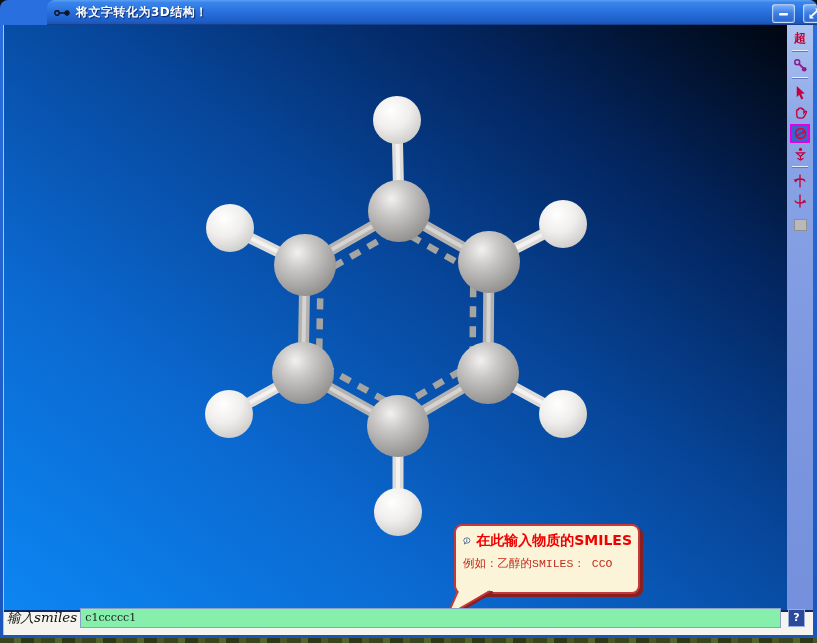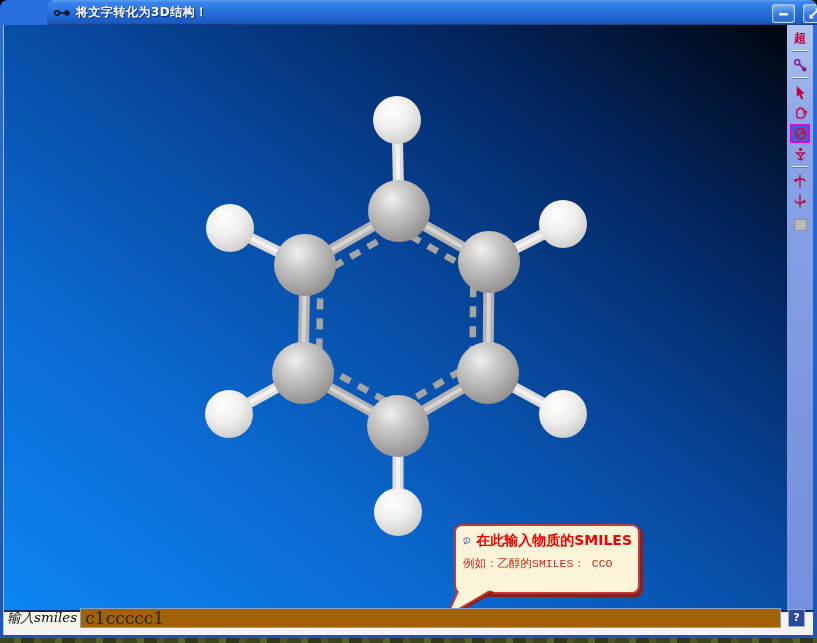--- a/index.html
+++ b/index.html
@@ -40,22 +40,22 @@
   .tb-btn.selected{border:2px solid #E400E4;background:#3E63C8;width:20px;height:19px;box-sizing:border-box;margin-top:3px;}
   .tb-sep{width:16px;height:1px;background:#e9effb;box-shadow:0 1px 0 #5f7ac0;margin:3px 0;}
   .tb-glyph{color:#C00030;font-weight:bold;font-size:12px;line-height:12px;}
   .tb-swatch{width:11px;height:10px;background:#b9b9b9;border:1px solid #8f8f8f;margin-top:9px;}
   
   .input-bar{position:absolute;left:4px;top:610px;width:809px;height:25px;background:#f5f4ef;
     border-top:2px solid #0a2a6a;display:flex;align-items:center;box-sizing:border-box;
     padding:0 8px 12px 3px;}
   .smiles-label{font-family:"DejaVu Serif",serif;font-style:italic;font-size:13.5px;color:#111;
     white-space:nowrap;flex:none;}
-  .smiles-input{flex:1;height:18px;margin-left:3px;border:1px solid #86a0c8;background:#a16207;
-    font-family:"DejaVu Serif",serif;font-size:17px;color:#222;padding:0 0 0 4px;outline:none;}
+  .smiles-input{flex:1;height:18px;margin-left:3px;border:1px solid #86a0c8;background:#86efac;
+    font-family:"DejaVu Serif",serif;font-size:11px;color:#222;padding:0 0 0 4px;outline:none;}
   .help-btn{flex:none;width:15px;height:16px;margin-left:7px;background:#2b4a9b;
     border:1px solid #9ab0dc;color:#fff;font-weight:bold;font-size:11px;
     display:flex;align-items:center;justify-content:center;cursor:default;}
   
   .desktop-strip{position:absolute;left:0;bottom:0;width:817px;height:5px;
     background:repeating-linear-gradient(90deg,#3a451f 0 14px,#55632c 14px 21px,#2e3818 21px 34px,#4a5626 34px 41px);}
 </style>
 </head>
 <body>
 

